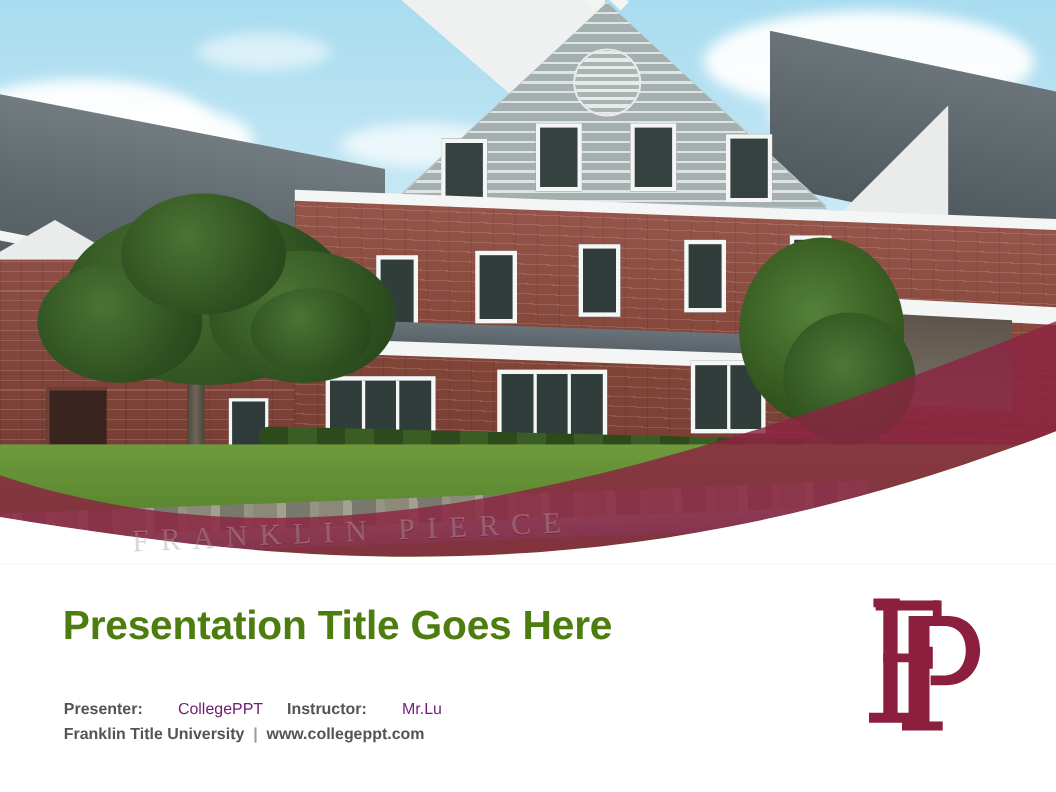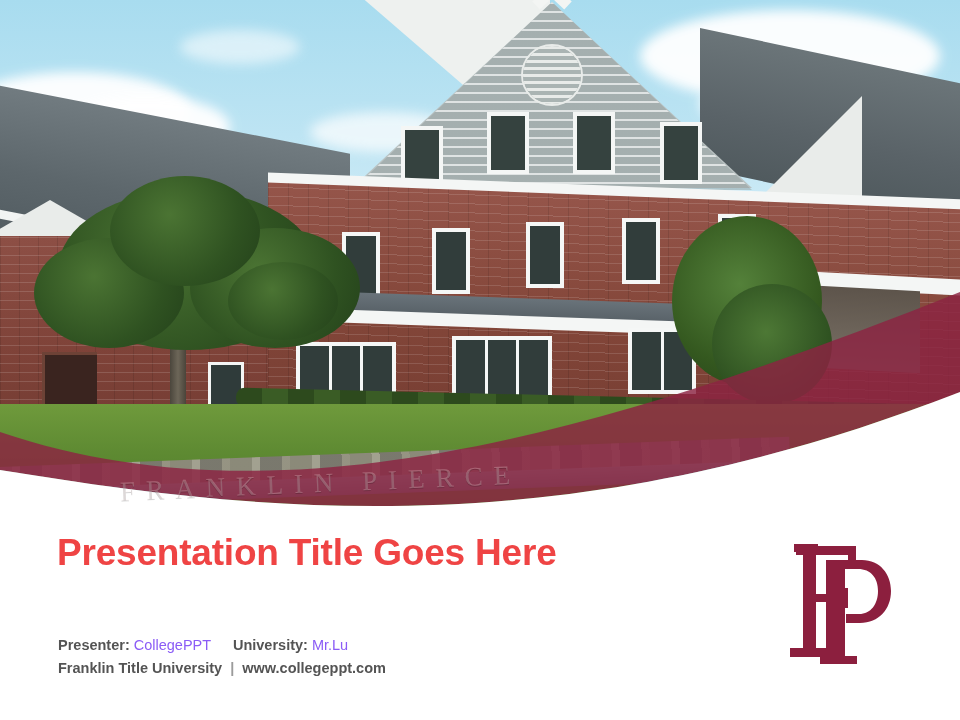--- a/index.html
+++ b/index.html
@@ -339,42 +339,42 @@
     color: rgba(255,235,235,.26);
     transform: rotate(-2.4deg);
     white-space: nowrap;
     text-shadow: 0 1px 0 rgba(0,0,0,.18);
   }
 
   
   .title {
     position: absolute;
     left: 57px;
-    top: 532px;
+    top: 548px;
     font-size: 37px;
     font-weight: bold;
-    color: #ef4444;
+    color: #4d7c0f;
     letter-spacing: -0.2px;
     white-space: nowrap;
   }
   .meta {
     position: absolute;
     left: 58px;
     top: 634px;
     font-size: 14.5px;
     line-height: 23px;
     color: #9a9a9a;
     white-space: nowrap;
   }
   .meta .lbl {
     font-weight: bold;
     color: #545454;
     text-align: center;
   }
-  .meta .val { color: #8b5cf6; }
+  .meta .val { color: #701a75; margin-left: 28px; }
   .meta .row2 {
     font-weight: bold;
     color: #545454;
   }
   .meta .sep { color: #9b9b9b; font-weight: bold; padding: 0 4px; }
   .gap { display: inline-block; width: 14px; }
 
   
   .logo {
     position: absolute;
@@ -477,21 +477,21 @@
     <div class="sign-text">FRANKLIN PIERCE</div>
   </div>
 
   <div class="title">Presentation Title Goes Here</div>
 
   <div class="meta">
     <div>
       <span class="lbl">Presenter:</span>
       <span class="val">CollegePPT</span>
       <span class="gap"></span>
-      <span class="lbl">University:</span>
+      <span class="lbl">Instructor:</span>
       <span class="val">Mr.Lu</span>
     </div>
     <div class="row2">
       <span>Franklin Title University</span>
       <span class="sep">|</span>
       <span>www.collegeppt.com</span>
     </div>
   </div>
 
   <svg class="logo" viewBox="0 0 120 140">

